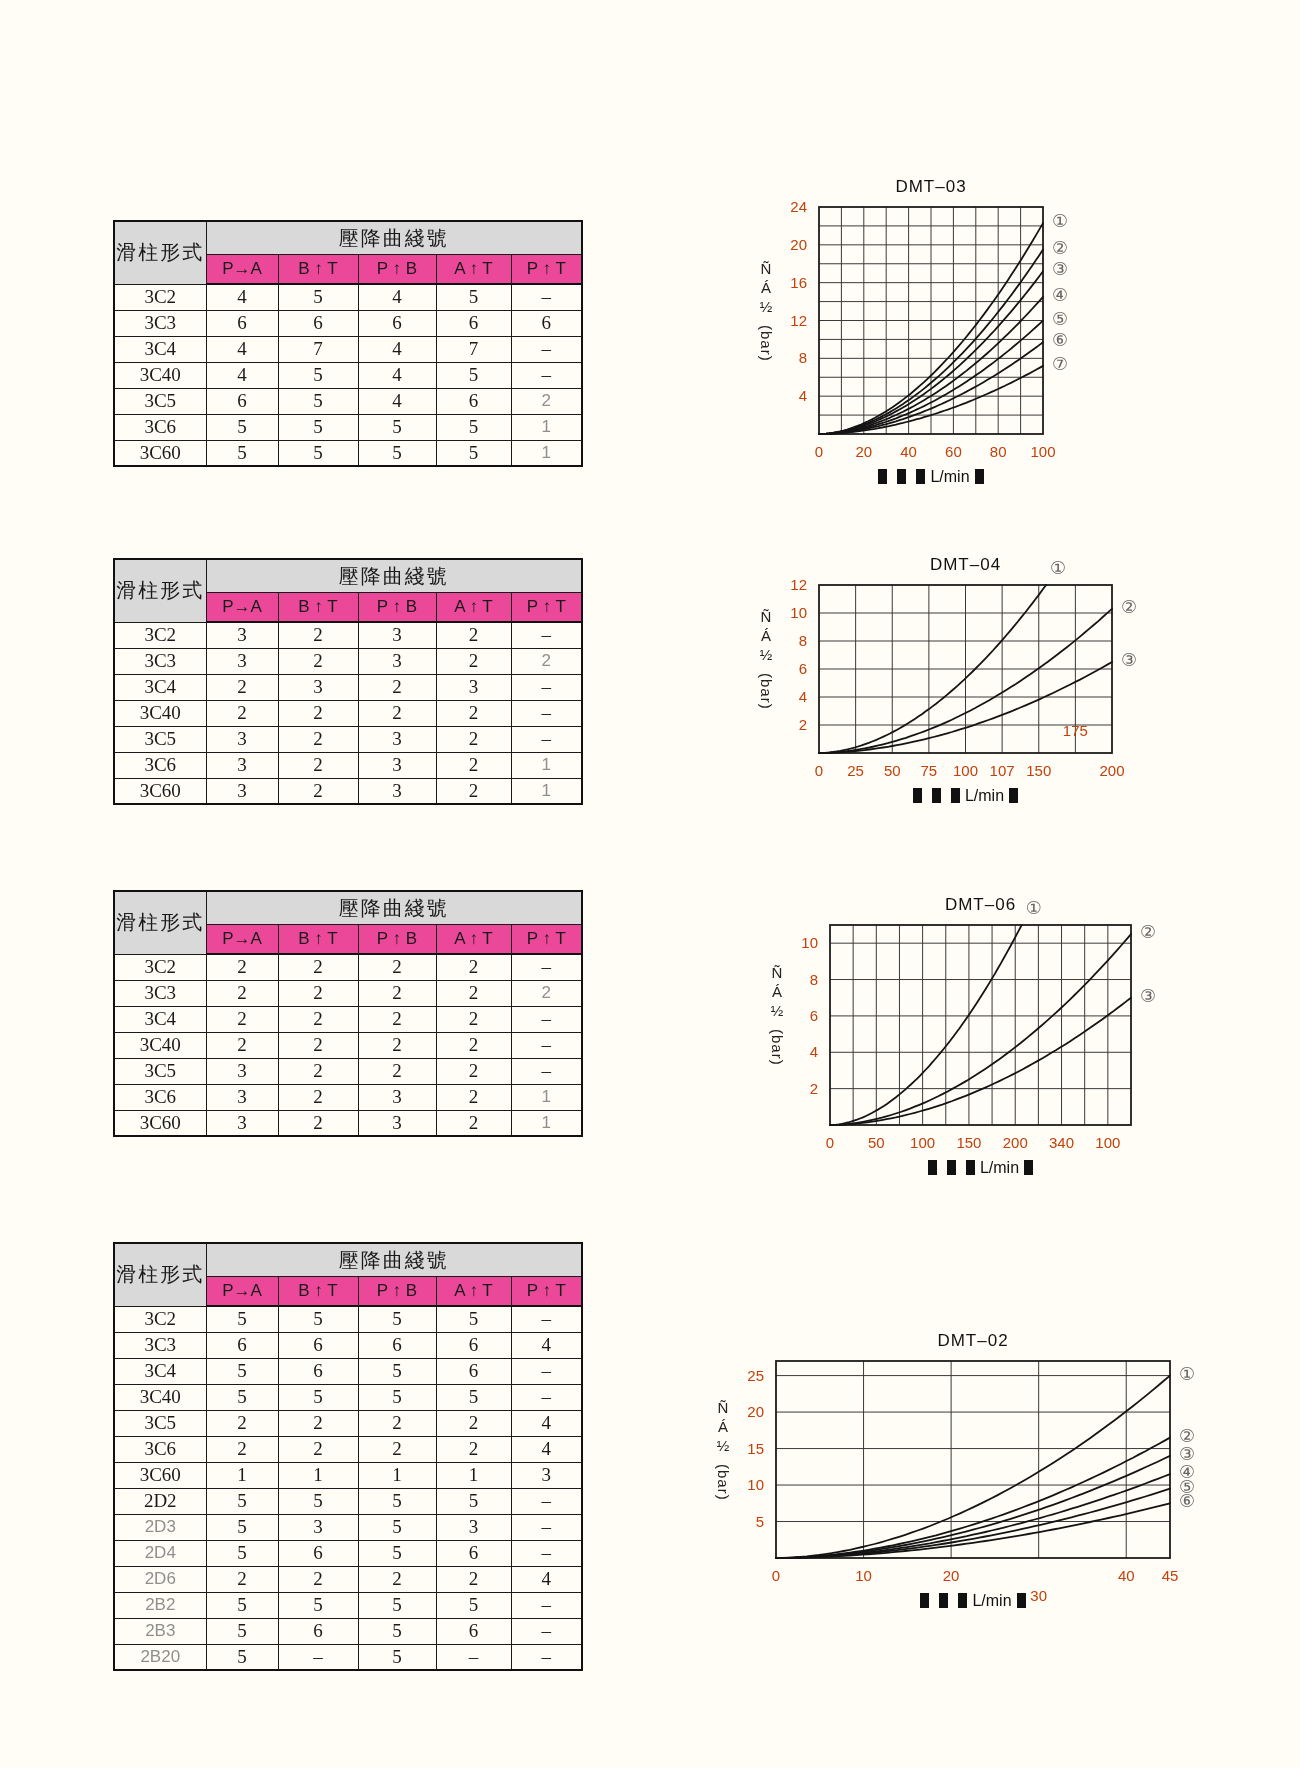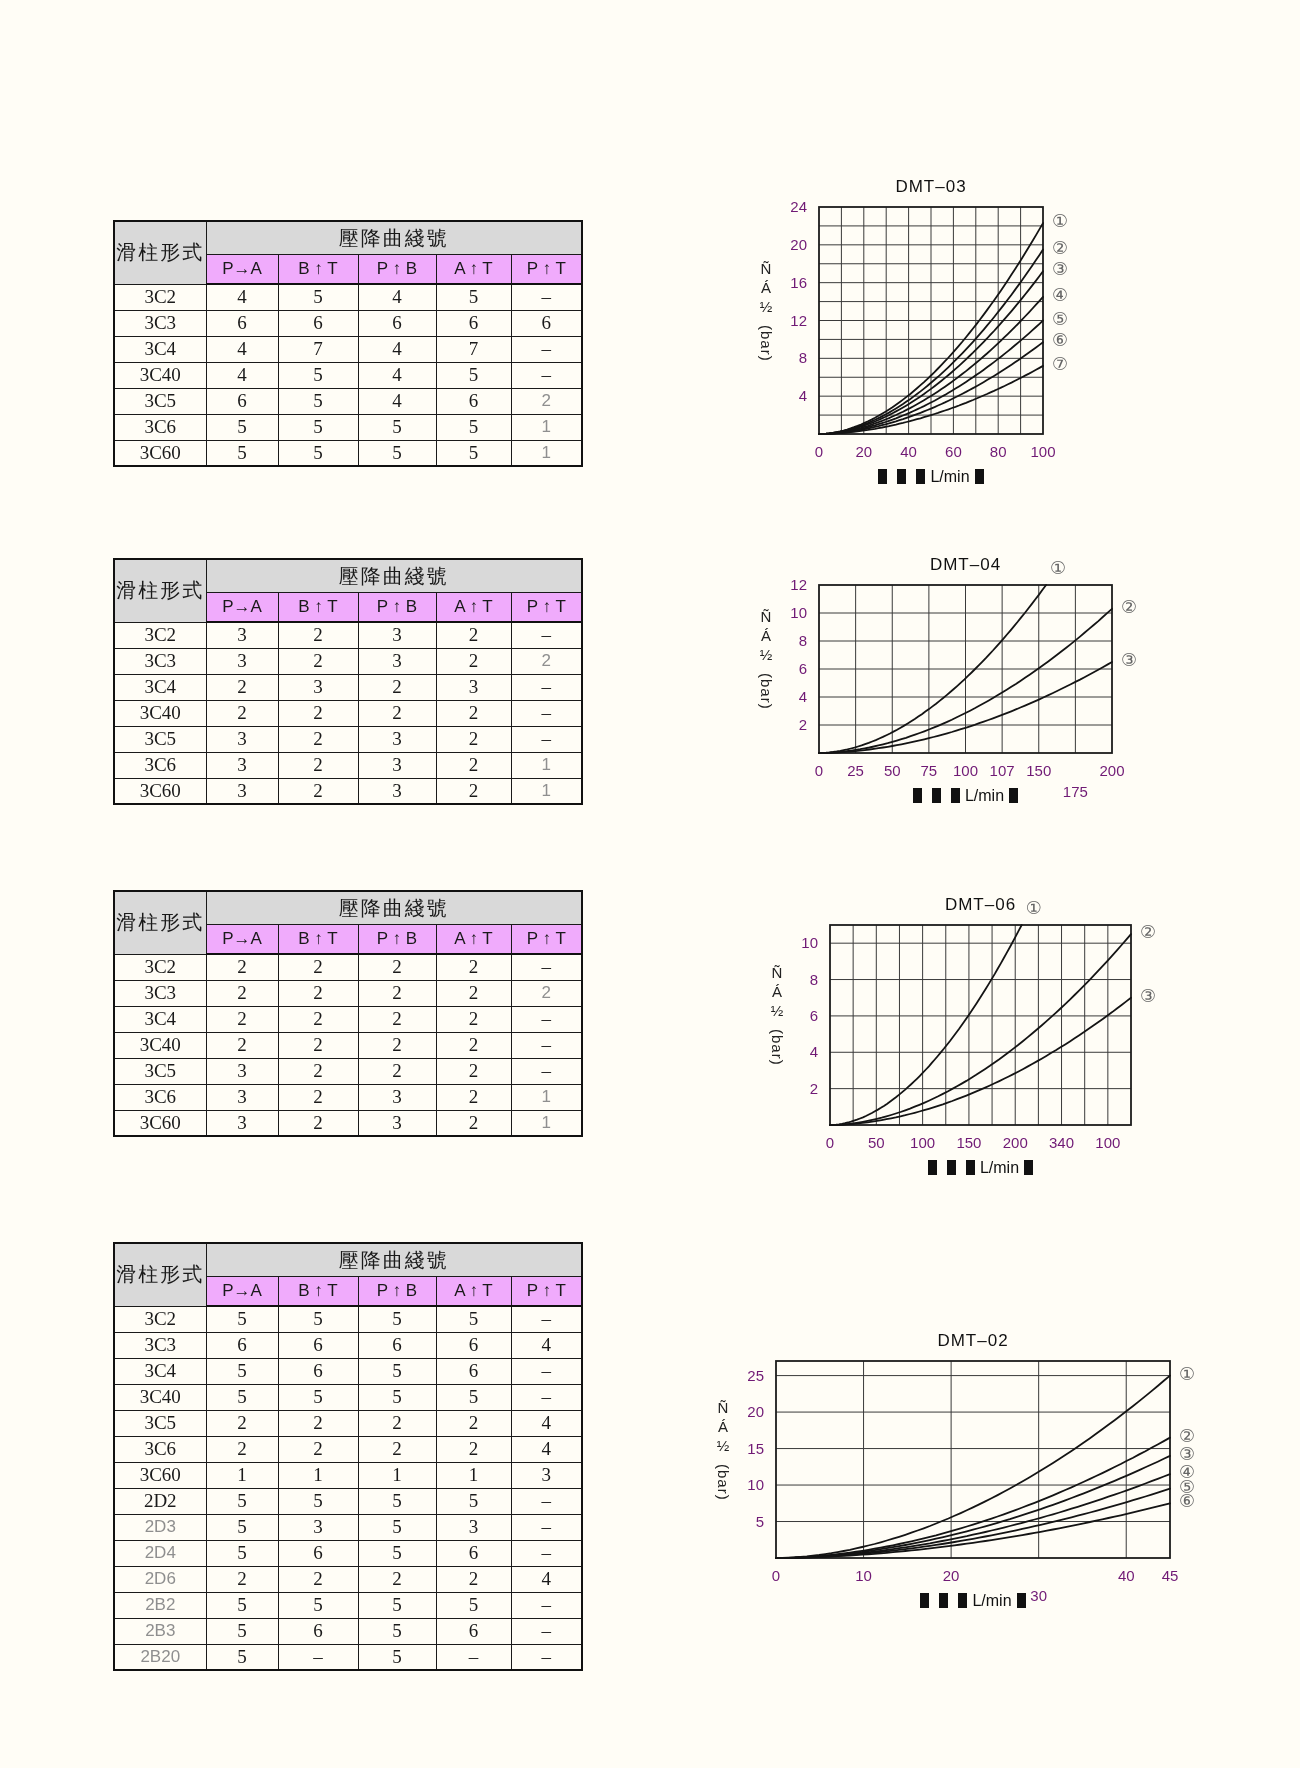--- a/index.html
+++ b/index.html
@@ -8,29 +8,29 @@
   
   #section-title{position:absolute;left:74px;top:126px;display:flex;align-items:flex-start;}
   #section-title .sq{display:inline-block;width:19px;height:19px;background:#111;margin-top:7px;}
   #section-title .txt{font-size:26px;color:#111;letter-spacing:6px;margin-left:16px;line-height:32px;}
   
   table.dtable{position:absolute;left:113px;border-collapse:collapse;table-layout:fixed;
                border:2px solid #111;}
   table.dtable td{border:1px solid #1a1a1a;text-align:center;padding:0;
                   font-family:"Liberation Serif",serif;font-size:19px;color:#1a1a1a;}
   table.dtable tr.h1 td{height:32px;background:#d9d9d9;font-size:20px;letter-spacing:2px;}
-  table.dtable tr.h2 td{height:28px;background:#f0abfc;border-bottom:2px solid #111;
+  table.dtable tr.h2 td{height:28px;background:#ec4899;border-bottom:2px solid #111;
                         font-family:"Liberation Sans",sans-serif;font-size:17px;}
   table.dtable td.corner{background:#d9d9d9;font-size:20px;letter-spacing:1px;}
   table.dtable tr.dr{height:26px;}
   table.dtable .muted{font-family:"Liberation Sans",sans-serif;color:#8f8f8f;font-size:17px;}
   
   .chart-title{position:absolute;font:17px "Liberation Sans",sans-serif;color:#111;
                text-align:center;letter-spacing:1px;}
-  .ticklabel{position:absolute;font:15px "Liberation Sans",sans-serif;color:#701a75;text-align:center;}
+  .ticklabel{position:absolute;font:15px "Liberation Sans",sans-serif;color:#c2410c;text-align:center;}
   .ytick{text-align:right;}
   .curve-badge{position:absolute;font:18px "DejaVu Sans",sans-serif;color:#666;line-height:18px;}
   .ylabel{position:absolute;display:flex;flex-direction:column;align-items:center;
           font:15px "Liberation Sans",sans-serif;color:#222;line-height:19px;}
   .ylabel .rot{writing-mode:vertical-rl;margin-top:9px;letter-spacing:1px;}
   .flowlabel{position:absolute;text-align:center;font:16px "Liberation Sans",sans-serif;color:#111;
              white-space:nowrap;}
   .flowlabel .blk{display:inline-block;width:9px;height:15px;background:#111;margin:0 5px;
                   vertical-align:-2px;}
   #charts-svg{position:absolute;left:0;top:0;}
@@ -534,21 +534,21 @@
       <div class="ticklabel ytick" style="left: 763px; top: 632px; width: 44px;">8</div>
       <div class="ticklabel ytick" style="left: 763px; top: 604px; width: 44px;">10</div>
       <div class="ticklabel ytick" style="left: 763px; top: 576px; width: 44px;">12</div>
       <div class="ticklabel" style="left: 797px; top: 762px; width: 44px;">0</div>
       <div class="ticklabel" style="left: 833.625px; top: 762px; width: 44px;">25</div>
       <div class="ticklabel" style="left: 870.25px; top: 762px; width: 44px;">50</div>
       <div class="ticklabel" style="left: 906.875px; top: 762px; width: 44px;">75</div>
       <div class="ticklabel" style="left: 943.5px; top: 762px; width: 44px;">100</div>
       <div class="ticklabel" style="left: 980.125px; top: 762px; width: 44px;">107</div>
       <div class="ticklabel" style="left: 1016.75px; top: 762px; width: 44px;">150</div>
-      <div class="ticklabel" style="left: 1053.38px; top: 783px; width: 44px; text-align: center;">175</div>
+      <div class="ticklabel" style="left: 1053.38px; top: 722px; width: 44px; text-align: center;">175</div>
       <div class="ticklabel" style="left: 1090px; top: 762px; width: 44px;">200</div>
       <div class="ylabel" style="left: 753px; top: 607px; width: 26px;">
         <span>Ñ</span>
         <span>Á</span>
         <span>½</span>
         <span class="rot">(bar)</span>
       </div>
       <div class="flowlabel" style="left: 819px; top: 787px; width: 293px;"><span class="blk"></span><span class="blk"></span><span class="blk"></span><span>L/min</span><span class="blk"></span></div>
       <div class="curve-badge" style="left: 1025.71px; top: 899px;">①</div>
       <div class="curve-badge" style="left: 1140px; top: 923.091px;">②</div>

